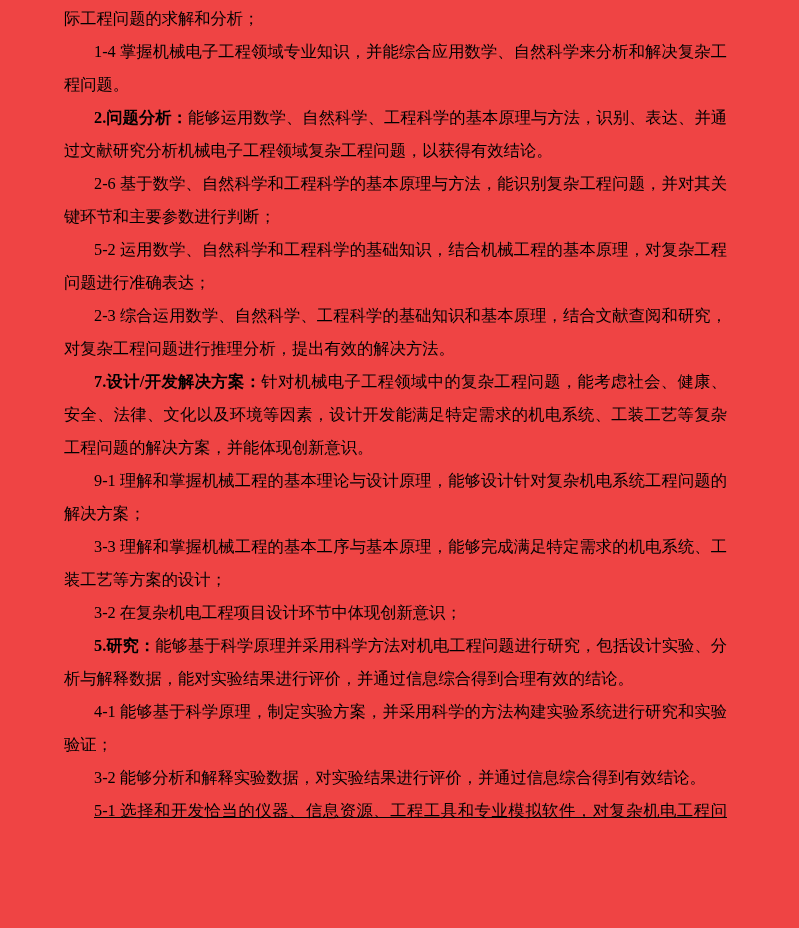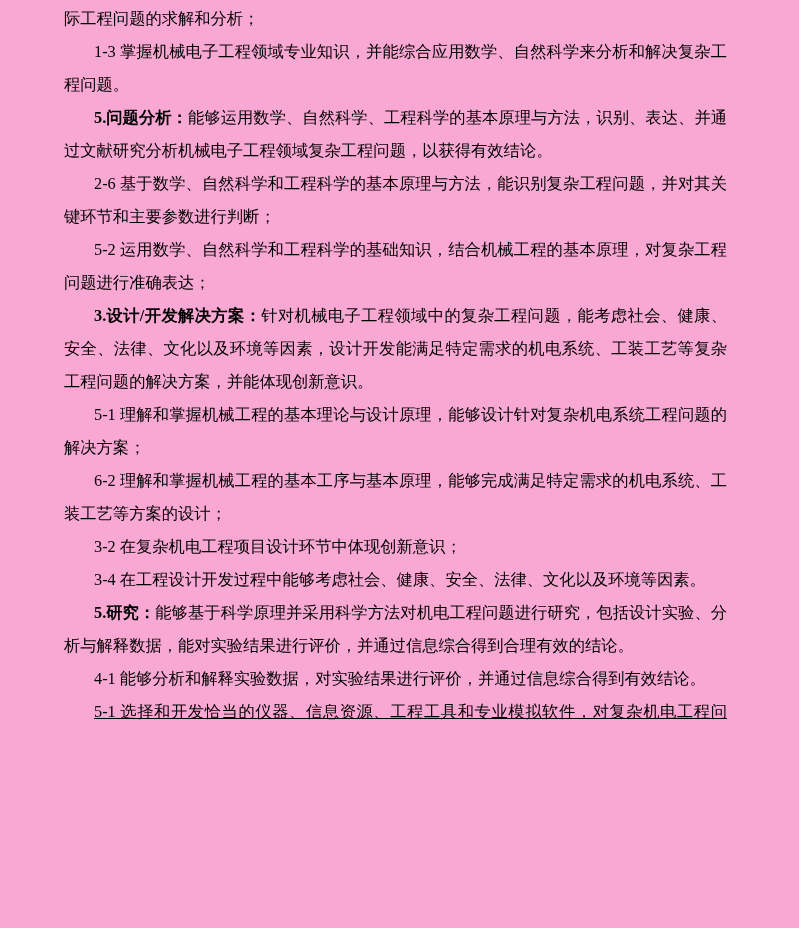--- a/index.html
+++ b/index.html
@@ -10,21 +10,21 @@
   body {
     width: 799px;
     height: 928px;
     overflow: hidden;
   }
   .page {
     box-sizing: border-box;
     width: 799px;
     height: 928px;
     padding: 2px 72px 0 64px;
-    background: #f9a8d4;
+    background: #ef4444;
     color: #000000;
     font-family: "Liberation Serif", "DejaVu Serif", serif;
     font-size: 16.3px;
     line-height: 33px;
     text-align: justify;
     text-justify: inter-ideograph;
     word-break: normal;
     overflow-wrap: break-word;
   }
   .page p {
@@ -40,25 +40,26 @@
   }
   .page b {
     font-weight: bold;
   }
 </style>
 </head>
 <body>
 
 <div class="page">
     <p>际工程问题的求解和分析；</p>
-    <p class="indent">1-3 掌握机械电子工程领域专业知识，并能综合应用数学、自然科学来分析和解决复杂工程问题。</p>
-    <p class="indent"><b>5.问题分析：</b>能够运用数学、自然科学、工程科学的基本原理与方法，识别、表达、并通过文献研究分析机械电子工程领域复杂工程问题，以获得有效结论。</p>
+    <p class="indent">1-4 掌握机械电子工程领域专业知识，并能综合应用数学、自然科学来分析和解决复杂工程问题。</p>
+    <p class="indent"><b>2.问题分析：</b>能够运用数学、自然科学、工程科学的基本原理与方法，识别、表达、并通过文献研究分析机械电子工程领域复杂工程问题，以获得有效结论。</p>
     <p class="indent">2-6 基于数学、自然科学和工程科学的基本原理与方法，能识别复杂工程问题，并对其关键环节和主要参数进行判断；</p>
     <p class="indent">5-2 运用数学、自然科学和工程科学的基础知识，结合机械工程的基本原理，对复杂工程问题进行准确表达；</p>
-    <p class="indent"><b>3.设计/开发解决方案：</b>针对机械电子工程领域中的复杂工程问题，能考虑社会、健康、安全、法律、文化以及环境等因素，设计开发能满足特定需求的机电系统、工装工艺等复杂工程问题的解决方案，并能体现创新意识。</p>
-    <p class="indent">5-1 理解和掌握机械工程的基本理论与设计原理，能够设计针对复杂机电系统工程问题的解决方案；</p>
-    <p class="indent">6-2 理解和掌握机械工程的基本工序与基本原理，能够完成满足特定需求的机电系统、工装工艺等方案的设计；</p>
+    <p class="indent">2-3 综合运用数学、自然科学、工程科学的基础知识和基本原理，结合文献查阅和研究，对复杂工程问题进行推理分析，提出有效的解决方法。</p>
+    <p class="indent"><b>7.设计/开发解决方案：</b>针对机械电子工程领域中的复杂工程问题，能考虑社会、健康、安全、法律、文化以及环境等因素，设计开发能满足特定需求的机电系统、工装工艺等复杂工程问题的解决方案，并能体现创新意识。</p>
+    <p class="indent">9-1 理解和掌握机械工程的基本理论与设计原理，能够设计针对复杂机电系统工程问题的解决方案；</p>
+    <p class="indent">3-3 理解和掌握机械工程的基本工序与基本原理，能够完成满足特定需求的机电系统、工装工艺等方案的设计；</p>
     <p class="indent">3-2 在复杂机电工程项目设计环节中体现创新意识；</p>
-    <p class="indent">3-4 在工程设计开发过程中能够考虑社会、健康、安全、法律、文化以及环境等因素。</p>
     <p class="indent"><b>5.研究：</b>能够基于科学原理并采用科学方法对机电工程问题进行研究，包括设计实验、分析与解释数据，能对实验结果进行评价，并通过信息综合得到合理有效的结论。</p>
-    <p class="indent">4-1 能够分析和解释实验数据，对实验结果进行评价，并通过信息综合得到有效结论。</p>
+    <p class="indent">4-1 能够基于科学原理，制定实验方案，并采用科学的方法构建实验系统进行研究和实验验证；</p>
+    <p class="indent">3-2 能够分析和解释实验数据，对实验结果进行评价，并通过信息综合得到有效结论。</p>
     <p class="indent fill">5-1 选择和开发恰当的仪器、信息资源、工程工具和专业模拟软件，对复杂机电工程问</p>
   </div>
 
 </body></html>

